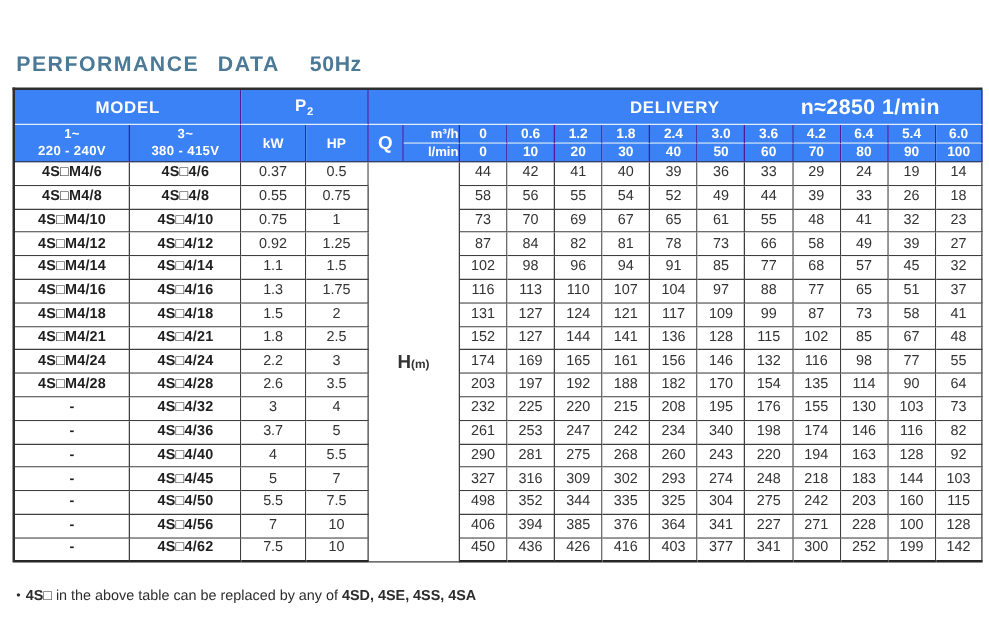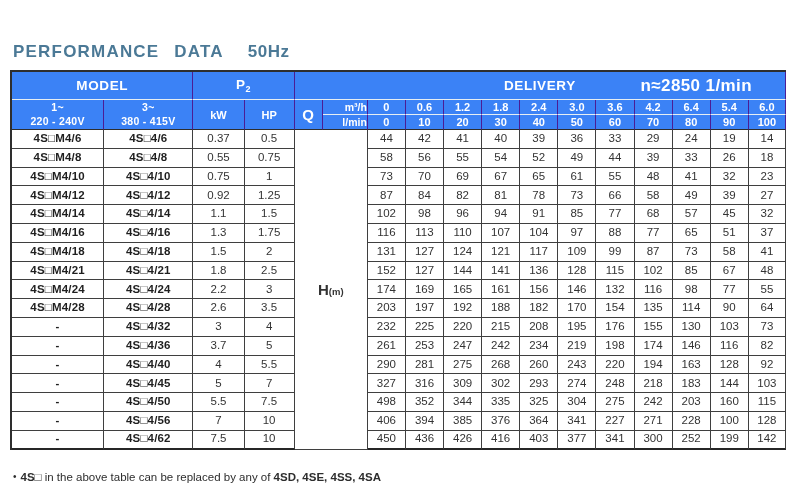--- a/index.html
+++ b/index.html
@@ -311,21 +311,21 @@
         <tr>
           <td class="model">-</td>
           <td class="model">4S□4/36</td>
           <td class="">3.7</td>
           <td class="">5</td>
           <td class="">261</td>
           <td class="">253</td>
           <td class="">247</td>
           <td class="">242</td>
           <td class="">234</td>
-          <td class="">219</td>
+          <td class="">340</td>
           <td class="">198</td>
           <td class="">174</td>
           <td class="">146</td>
           <td class="">116</td>
           <td class="">82</td>
         </tr>
         <tr>
           <td class="model">-</td>
           <td class="model">4S□4/40</td>
           <td class="">4</td>

